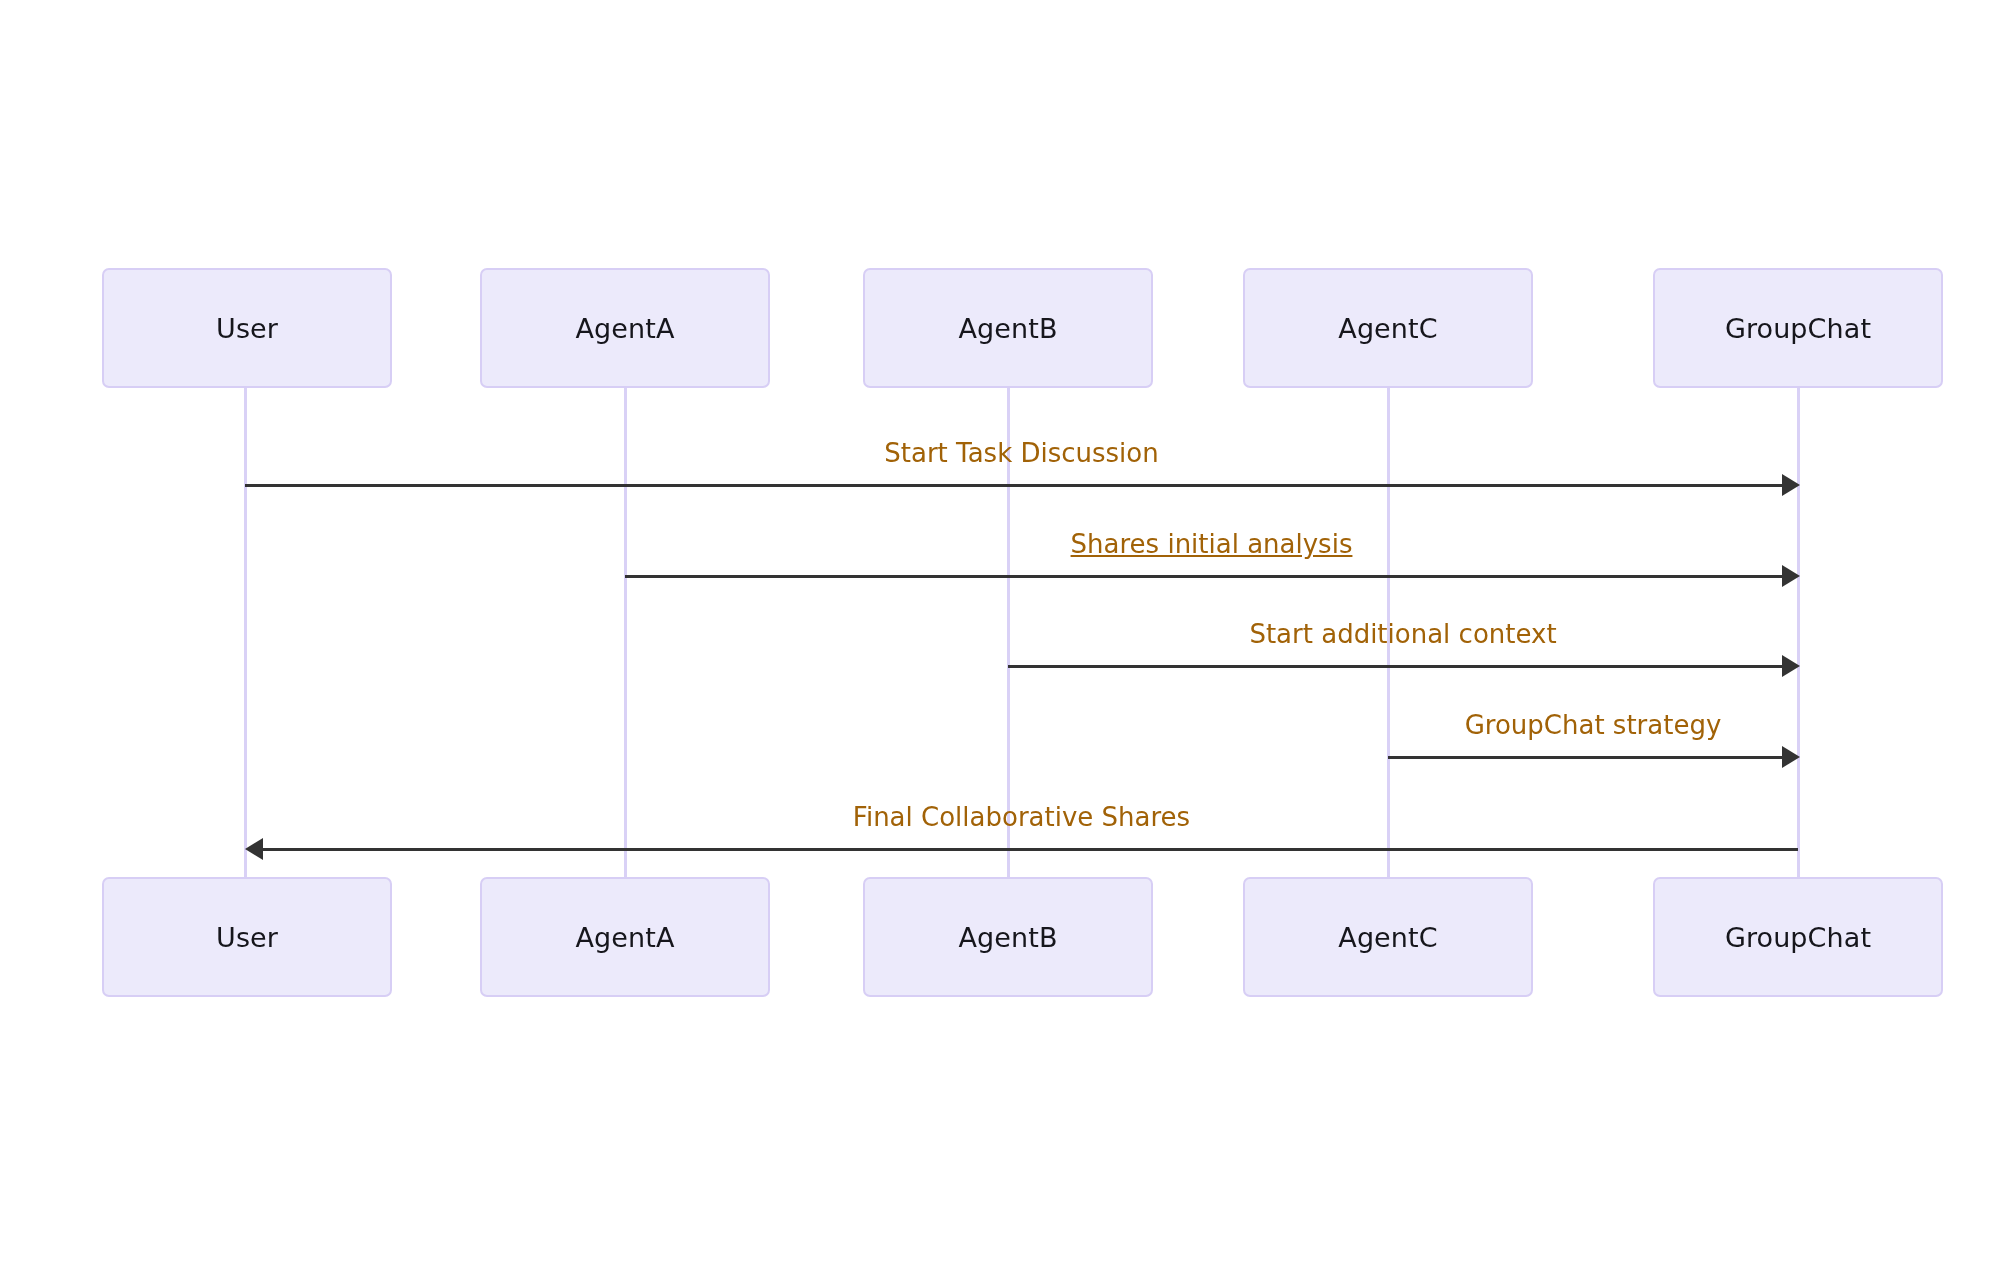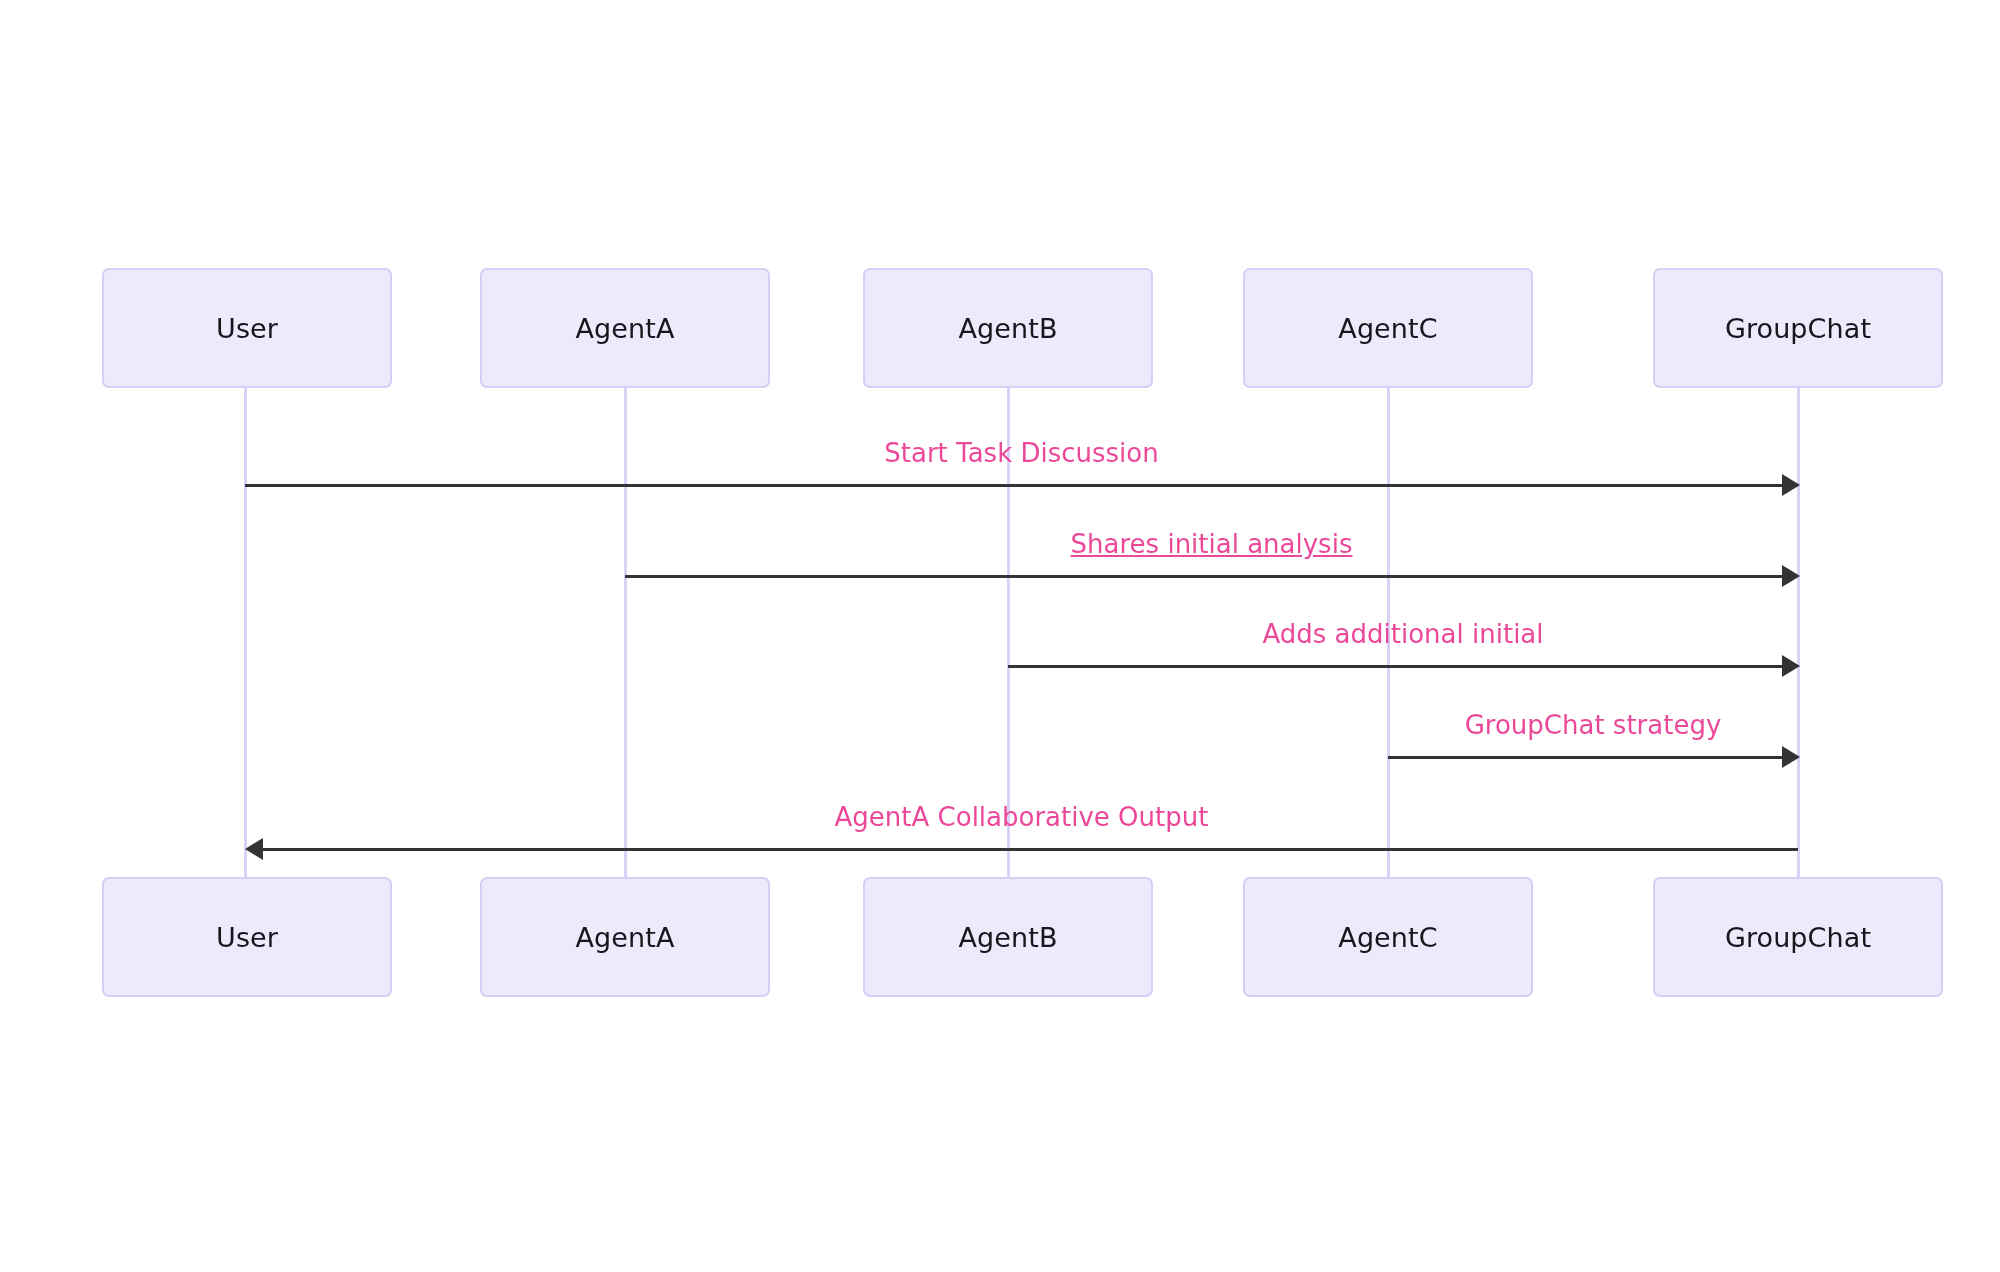--- a/index.html
+++ b/index.html
@@ -59,21 +59,21 @@
   .arrowhead.right {
     border-left: 18px solid #333333;
   }
   .arrowhead.left {
     border-right: 18px solid #333333;
   }
   .msg-label {
     position: absolute;
     font-family: "DejaVu Sans", sans-serif;
     font-size: 26px;
-    color: #ec4899;
+    color: #a16207;
     white-space: nowrap;
     transform: translateX(-50%);
     text-align: center;
   }
 </style>
 </head>
 <body>
 
 <div id="diagram">
     <div class="lifeline" style="left: 236px; top: 388px; height: 489px;"></div>
@@ -112,20 +112,20 @@
       <span class="participant-label">GroupChat</span>
     </div>
     <div class="msg-line" style="left: 237px; width: 1539px; top: 484px;"></div>
     <div class="arrowhead right" style="top: 474px; left: 1774px;"></div>
     <div class="msg-label" style="left: 1013.5px; top: 438px;">Start Task Discussion</div>
     <div class="msg-line" style="left: 617px; width: 1159px; top: 575px;"></div>
     <div class="arrowhead right" style="top: 565px; left: 1774px;"></div>
     <div class="msg-label" style="left: 1203.5px; top: 529px; text-decoration: underline;">Shares initial analysis</div>
     <div class="msg-line" style="left: 1000px; width: 776px; top: 665px;"></div>
     <div class="arrowhead right" style="top: 655px; left: 1774px;"></div>
-    <div class="msg-label" style="left: 1395px; top: 619px;">Adds additional initial</div>
+    <div class="msg-label" style="left: 1395px; top: 619px;">Start additional context</div>
     <div class="msg-line" style="left: 1380px; width: 396px; top: 756px;"></div>
     <div class="arrowhead right" style="top: 746px; left: 1774px;"></div>
     <div class="msg-label" style="left: 1585px; top: 710px;">GroupChat strategy</div>
     <div class="msg-line" style="left: 251px; width: 1539px; top: 848px;"></div>
     <div class="arrowhead left" style="top: 838px; left: 237px;"></div>
-    <div class="msg-label" style="left: 1013.5px; top: 802px;">AgentA Collaborative Output</div>
+    <div class="msg-label" style="left: 1013.5px; top: 802px;">Final Collaborative Shares</div>
   </div>
 
 </body></html>

